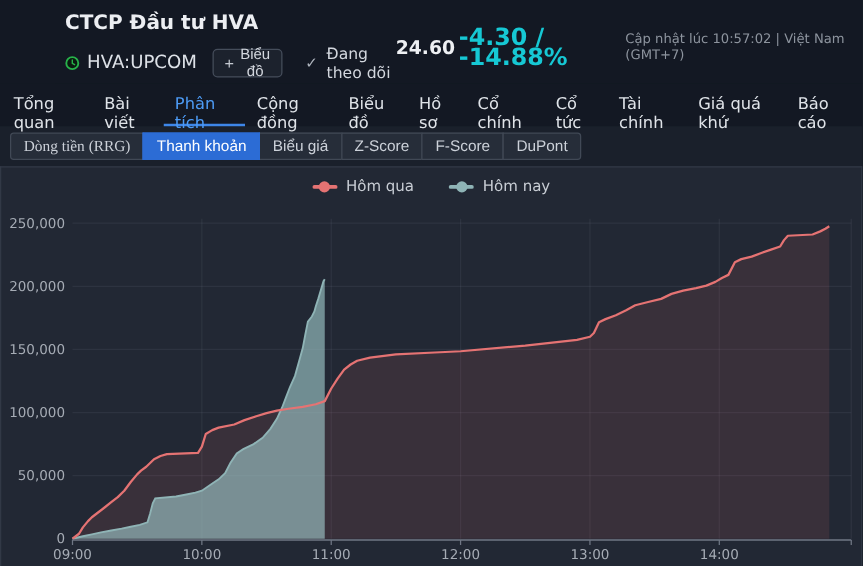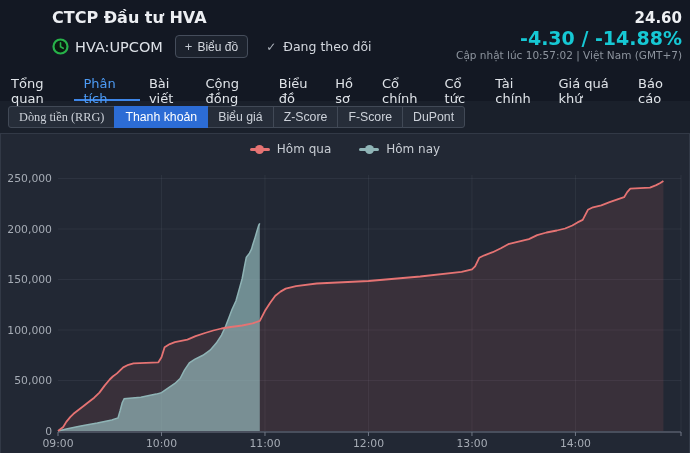--- a/index.html
+++ b/index.html
@@ -10,21 +10,21 @@
   .h-left {}
   .page-title { font-size:16px; font-weight:bold; color:#eceef2; line-height:20px; }
   .ticker-row { margin-top:7px; display:flex; align-items:center; }
   .logo { width:17px; height:17px; display:inline-block; }
   .ticker { margin-left:6px; font-size:14.5px; color:#dde1e7; }
   .chart-btn { margin-left:12px; height:23px; padding:0 9px; display:inline-flex; align-items:center; gap:5px;
                background:#1c222d; border:1px solid #454d5b; border-radius:4px; color:#d3d7de; font-size:12px; cursor:pointer; }
   .chart-btn .plus { font-size:13px; color:#c4c9d1; }
   .watch { margin-left:18px; display:inline-flex; align-items:center; gap:7px; color:#d3d7de; font-size:12.5px; cursor:pointer; }
   .watch .check { color:#aeb4bd; font-size:12px; }
-  .h-right { display:flex; flex-direction:column; align-items:flex-end; gap:3px; padding-top:1px; }
+  .h-right { display:flex; flex-direction:row; align-items:center; gap:3px; padding-top:1px; }
   .price { font-size:15px; font-weight:bold; color:#eef0f3; line-height:18px; }
   .change { font-size:19px; font-weight:bold; line-height:16px; }
   .updated { font-size:10.5px; color:#8d949e; line-height:13px; }
   
   .nav { height:34px; display:flex; align-items:stretch; padding:0 2px; background:#131823; }
   .nav-item { padding:9px 9px 0 9px; font-size:13px; color:#dfe3e8; cursor:pointer; border-bottom:2px solid transparent; }
   .nav-item.active { color:#4d9bf5; border-bottom-color:#3e86e8; }
   
   .panel { background:#1a202b; }
   .subtabs { height:32px; padding:5px 8px; display:flex; align-items:center; }
@@ -67,22 +67,22 @@
   </div>
   <div class="h-right">
     <div class="price">24.60</div>
     <div class="change" id="change-text" style="color: rgb(22, 200, 212);">-4.30 / -14.88%</div>
     <div class="updated">Cập nhật lúc  10:57:02 | Việt Nam (GMT+7)</div>
   </div>
 </div>
 
 <div class="nav" id="nav">
     <div class="nav-item">Tổng quan</div>
+    <div class="nav-item">Bài viết</div>
     <div class="nav-item active">Phân tích</div>
-    <div class="nav-item">Bài viết</div>
     <div class="nav-item">Cộng đồng</div>
     <div class="nav-item">Biểu đồ</div>
     <div class="nav-item">Hồ sơ</div>
     <div class="nav-item">Cổ chính</div>
     <div class="nav-item">Cổ tức</div>
     <div class="nav-item">Tài chính</div>
     <div class="nav-item">Giá quá khứ</div>
     <div class="nav-item">Báo cáo</div>
   </div>
 

